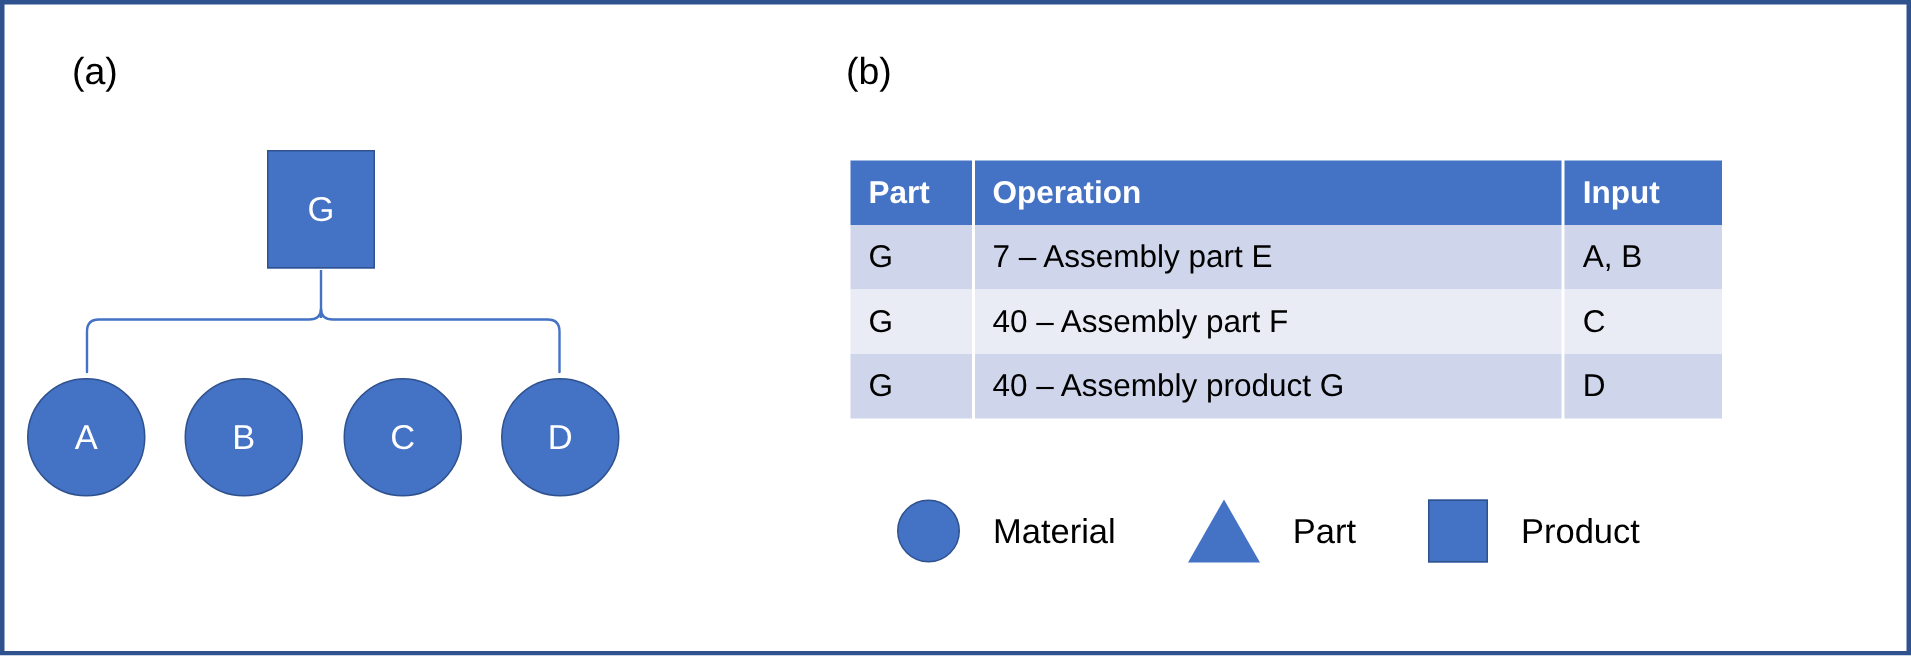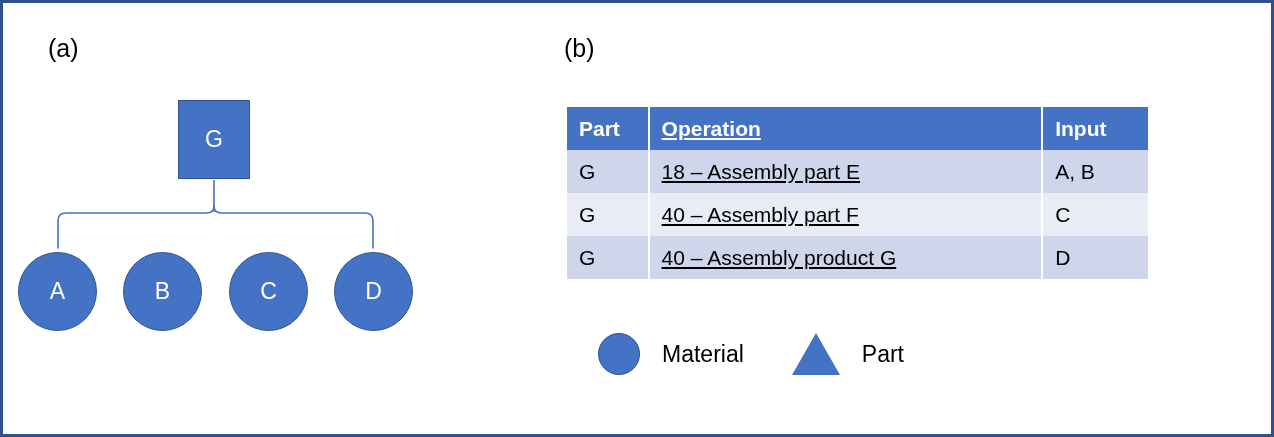--- a/index.html
+++ b/index.html
@@ -100,21 +100,21 @@
   }
   #routing-table th {
     background: #4472C4;
     color: #ffffff;
     font-weight: bold;
   }
   #routing-table tr.row-odd td { background: #CFD5EA; }
   #routing-table tr.row-even td { background: #E9EBF5; }
 
   .col-part { width: 70px; }
-  .col-op   { width: 340px; text-decoration: underline; }
+  .col-op   { width: 340px; }
   .col-in   { width: 91px; }
 
   
   #legend {
     position: absolute;
     left: 595px;
     top: 330px;
     display: flex;
     align-items: center;
   }
@@ -203,21 +203,21 @@
     <thead>
       <tr>
         <th class="col-part">Part</th>
         <th class="col-op">Operation</th>
         <th class="col-in">Input</th>
       </tr>
     </thead>
     <tbody>
       <tr class="row-odd">
         <td class="col-part">G</td>
-        <td class="col-op">18 – Assembly part E</td>
+        <td class="col-op">7 – Assembly part E</td>
         <td class="col-in">A, B</td>
       </tr>
       <tr class="row-even">
         <td class="col-part">G</td>
         <td class="col-op">40 – Assembly part F</td>
         <td class="col-in">C</td>
       </tr>
       <tr class="row-odd">
         <td class="col-part">G</td>
         <td class="col-op">40 – Assembly product G</td>
@@ -231,15 +231,19 @@
     <div class="legend-item">
       <span class="swatch-circle"></span>
       <span class="legend-text">Material</span>
     </div>
 
     <div class="legend-item">
       <span class="swatch-triangle"></span>
       <span class="legend-text">Part</span>
     </div>
 
+    <div class="legend-item">
+      <span class="swatch-square"></span>
+      <span class="legend-text">Product</span>
+    </div>
   </div>
 
 </div>
 
 </body></html>

